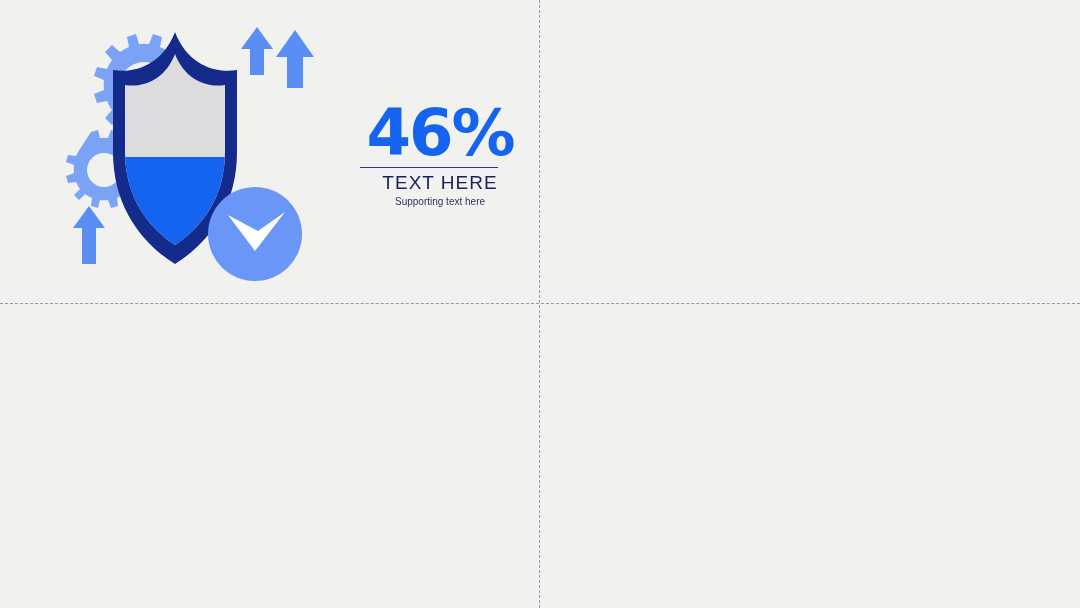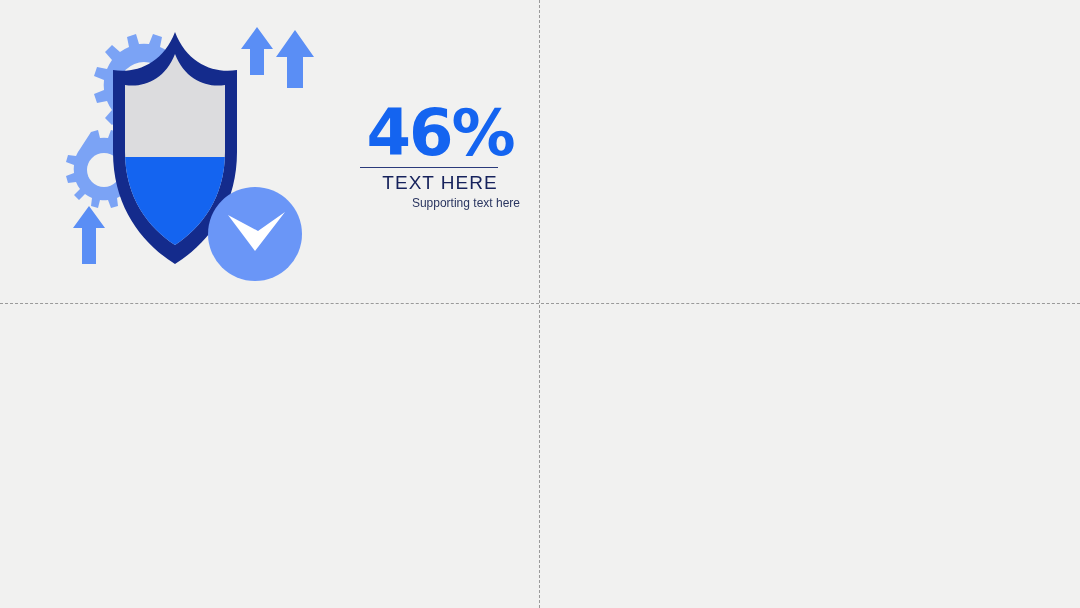--- a/index.html
+++ b/index.html
@@ -25,21 +25,21 @@
 
   
   .tl-art{position:absolute;left:55px;top:12px;width:310px;height:280px;}
   .tl-text{position:absolute;left:360px;top:104px;width:160px;}
   .pct-blue{font-size:64px;font-weight:bold;color:#1464f0;
             letter-spacing:-2px;line-height:0.92;text-align:center;
             font-family:"DejaVu Sans", sans-serif;}
   .rule-navy{margin:4px 0 4px 0;height:1px;background:#2a3a7a;width:138px;}
   .t-head-navy{font-size:19px;font-weight:normal;color:#16225c;
                letter-spacing:1px;text-align:center;}
-  .t-sub-navy{font-size:12px;color:#2a3560;text-align:right;margin-top:2px;}
+  .t-sub-navy{font-size:10px;color:#2a3560;text-align:center;margin-top:2px;}
 </style>
 </head>
 <body>
 
 <div class="canvas">
 
   <div class="div-h"></div>
   <div class="div-v"></div>
 
   <div class="quad q-tl">

